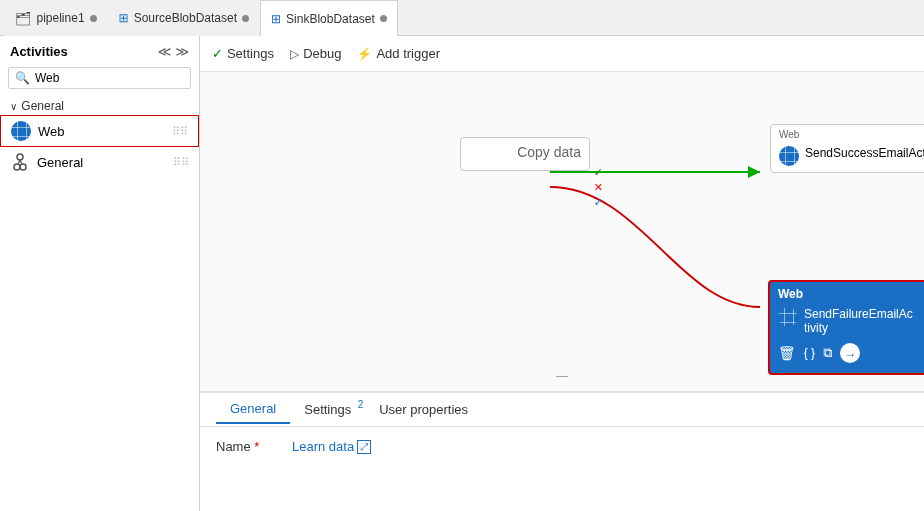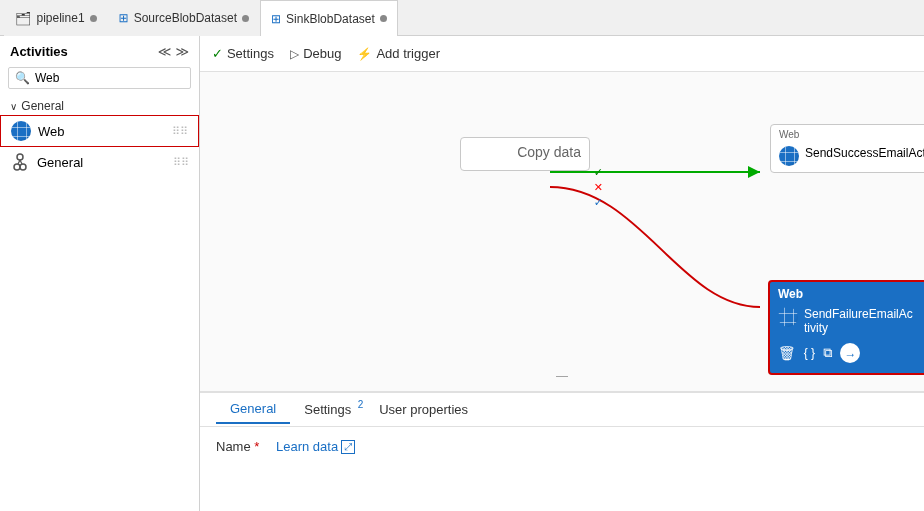--- a/index.html
+++ b/index.html
@@ -290,20 +290,21 @@
       position: absolute;
       top: 3px;
       right: 2px;
       font-size: 10px;
       color: #1a6fc4;
     }
     .bottom-content {
       padding: 12px 16px;
       display: flex;
       align-items: center;
+      gap: 16px;
     }
     .field-label {
       font-size: 13px;
       color: #333;
       min-width: 60px;
     }
     .required-star { color: #c00; }
     .field-input {
       border: 1.5px solid #c00;
       border-radius: 2px;

